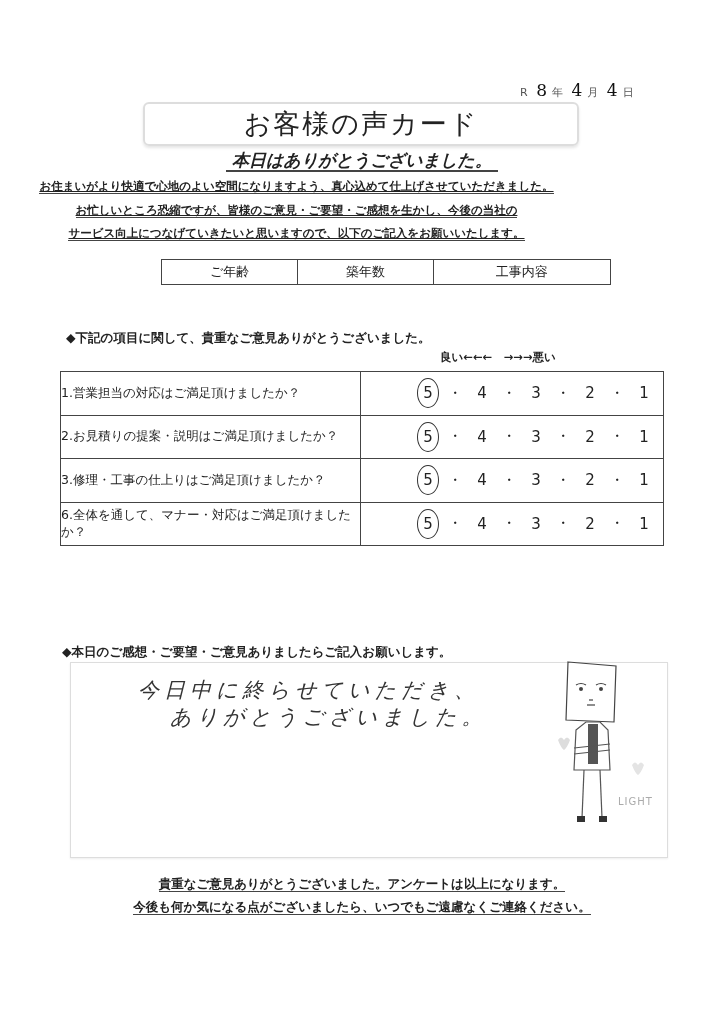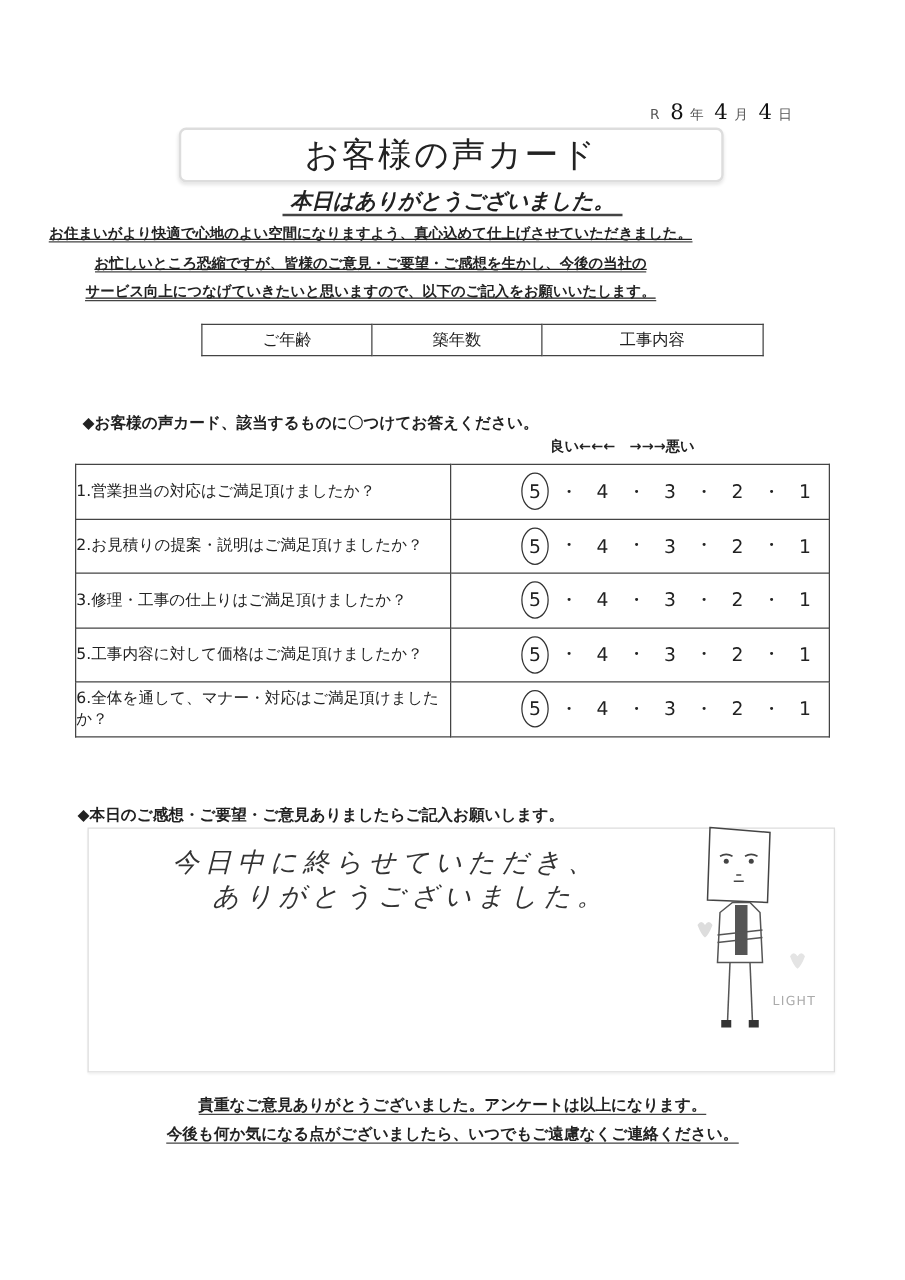--- a/index.html
+++ b/index.html
@@ -59,21 +59,21 @@
 <table class="info">
   <tbody>
       <tr>
     <td class="h">ご年齢</td>
     <td class="h">築年数</td>
     <td class="h">工事内容</td>
   </tr>
 </tbody>
   </table>
 
-<div class="abs section" style="top:330px">◆お客様の声カード、該当するものに〇つけてお答えください。</div>
+<div class="abs section" style="top:330px">◆下記の項目に関して、貴重なご意見ありがとうございました。</div>
 <div class="abs scale-legend">良い←←←　→→→悪い</div>
 
 <table class="q">
   <tbody>
       <tr>
     <td class="qt">1.営業担当の対応はご満足頂けましたか？</td>
     <td class="sc">
           <div class="scale">
       <span class="n sel">5</span>
             <span class="dot">・</span>
@@ -98,36 +98,20 @@
       <span class="n">3</span>
             <span class="dot">・</span>
       <span class="n">2</span>
             <span class="dot">・</span>
       <span class="n">1</span>
     </div>
         </td>
   </tr>
   <tr>
     <td class="qt">3.修理・工事の仕上りはご満足頂けましたか？</td>
-    <td class="sc">
-          <div class="scale">
-      <span class="n sel">5</span>
-            <span class="dot">・</span>
-      <span class="n">4</span>
-            <span class="dot">・</span>
-      <span class="n">3</span>
-            <span class="dot">・</span>
-      <span class="n">2</span>
-            <span class="dot">・</span>
-      <span class="n">1</span>
-    </div>
-        </td>
-  </tr>
-  <tr>
-    <td class="qt">5.工事内容に対して価格はご満足頂けましたか？</td>
     <td class="sc">
           <div class="scale">
       <span class="n sel">5</span>
             <span class="dot">・</span>
       <span class="n">4</span>
             <span class="dot">・</span>
       <span class="n">3</span>
             <span class="dot">・</span>
       <span class="n">2</span>
             <span class="dot">・</span>

